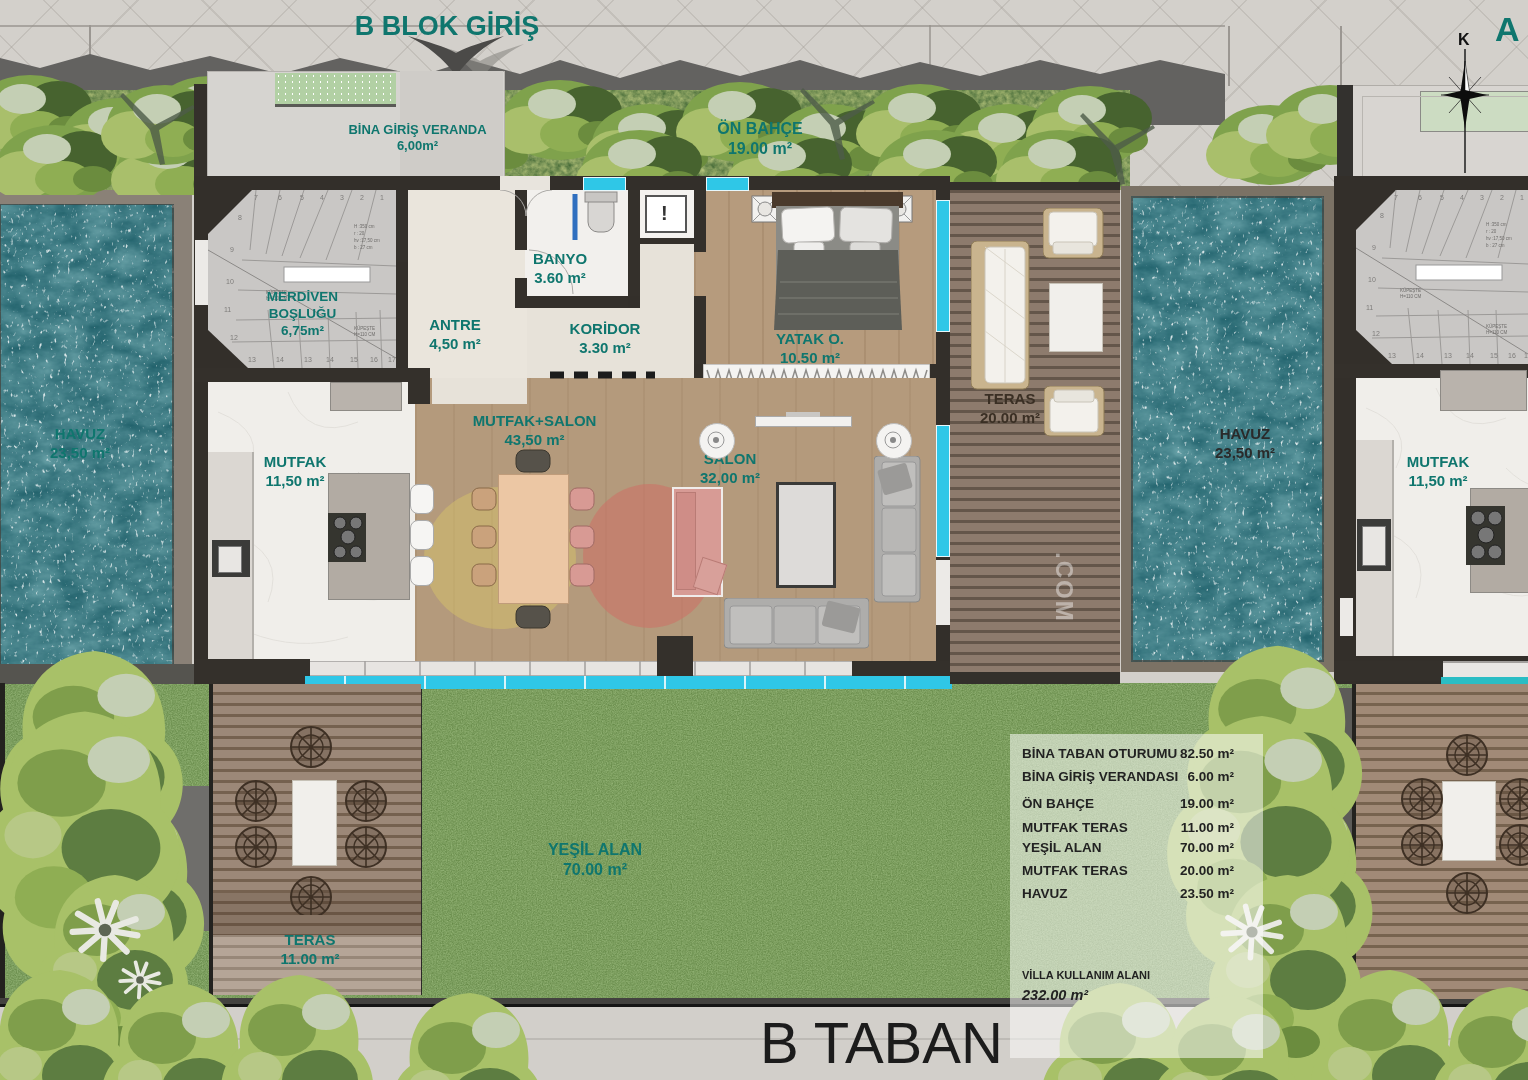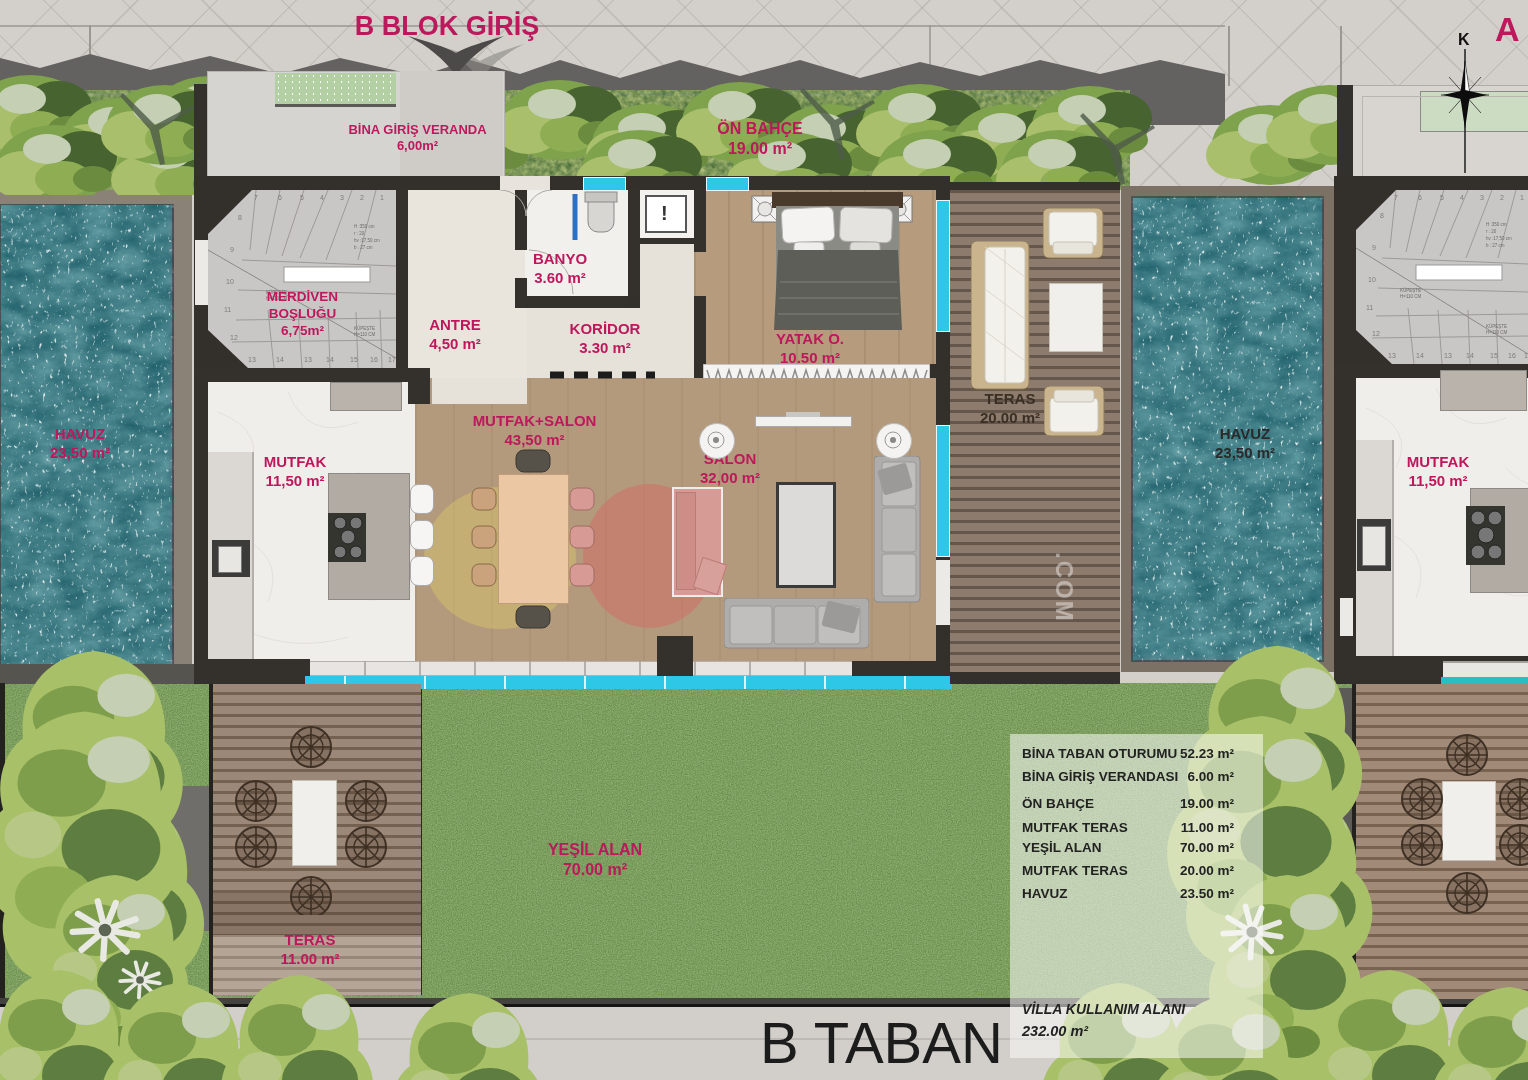--- a/index.html
+++ b/index.html
@@ -1,17 +1,17 @@
 <!DOCTYPE html>
 <html><head><meta charset="utf-8">
 <style>
 html,body{margin:0;padding:0}
 #c{position:relative;width:1528px;height:1080px;overflow:hidden;background:#d3d0cb;font-family:"Liberation Sans",sans-serif}
 .abs{position:absolute}
-.lbl{position:absolute;color:#be185d;font-weight:bold;text-align:center;line-height:1.25;white-space:nowrap}
+.lbl{position:absolute;color:#0f766e;font-weight:bold;text-align:center;line-height:1.25;white-space:nowrap}
 .wall{position:absolute;background:#34302b}
 </style></head>
 <body>
 <div id="c">
 
 <div class="abs" style="left:0;top:0;width:1528px;height:195px;background:
 repeating-linear-gradient(45deg,rgba(155,150,143,.28) 0 1.5px,transparent 1.5px 56px),
 repeating-linear-gradient(-45deg,rgba(155,150,143,.28) 0 1.5px,transparent 1.5px 56px),#d3d0cb"></div>
 <div class="abs" style="left:0;top:25px;width:1225px;height:2px;background:rgba(150,146,140,.7)"></div>
 <div class="abs" style="left:929px;top:25px;width:2px;height:150px;background:rgba(150,146,140,.7)"></div>
@@ -604,21 +604,21 @@
 <use href="#btree" x="1120" y="438"></use>
 <use href="#btree" x="1230" y="450"></use>
 <use href="#btree" x="1390" y="425"></use>
 <use href="#btree" x="1510" y="442"></use>
 </svg>
 
 <div class="abs" style="left:1010px;top:734px;width:253px;height:324px;background:rgba(252,252,250,0.55)"></div>
 <div class="abs" style="left:1022px;top:746px;width:212px;font-size:13.5px;font-weight:bold;color:#222">
 <div style="display:flex;justify-content:space-between;margin-bottom:8px">
         <span>BİNA TABAN OTURUMU</span>
-        <span>52.23 m²</span>
+        <span>82.50 m²</span>
       </div>
 <div style="display:flex;justify-content:space-between;margin-bottom:12px">
         <span>BİNA GİRİŞ VERANDASI</span>
         <span>6.00 m²</span>
       </div>
 <div style="display:flex;justify-content:space-between;margin-bottom:9px">
         <span>ÖN BAHÇE</span>
         <span>19.00 m²</span>
       </div>
 <div style="display:flex;justify-content:space-between;margin-bottom:5px">
@@ -630,21 +630,21 @@
         <span>70.00 m²</span>
       </div>
 <div style="display:flex;justify-content:space-between;margin-bottom:8px">
         <span>MUTFAK TERAS</span>
         <span>20.00 m²</span>
       </div>
 <div style="display:flex;justify-content:space-between">
         <span>HAVUZ</span>
         <span>23.50 m²</span>
       </div>
-<div style="margin-top:100px;font-style:italic;font-size:14px">VİLLA KULLANIM ALANI</div>
+<div style="margin-top:68px;font-size:11px">VİLLA KULLANIM ALANI</div>
 <div style="font-style:italic;text-align:left;font-size:14.5px;margin-top:6px;padding-right:8px">232.00 m²</div>
 </div>
 
 <div class="lbl" style="left:530px;top:840px;width:130px;font-size:16px">YEŞİL ALAN<br>70.00 m²</div>
 
 <div class="abs" style="left:1078px;top:552px;width:70px;color:rgba(255,255,255,0.42);font-weight:bold;font-size:24px;transform:rotate(90deg);transform-origin:0 0;letter-spacing:2px">.COM</div>
 
 <div class="abs" style="left:760px;top:1014px;width:420px;font-size:58px;line-height:1;color:#1c1c1c">B TABAN</div>
 
 </div>

